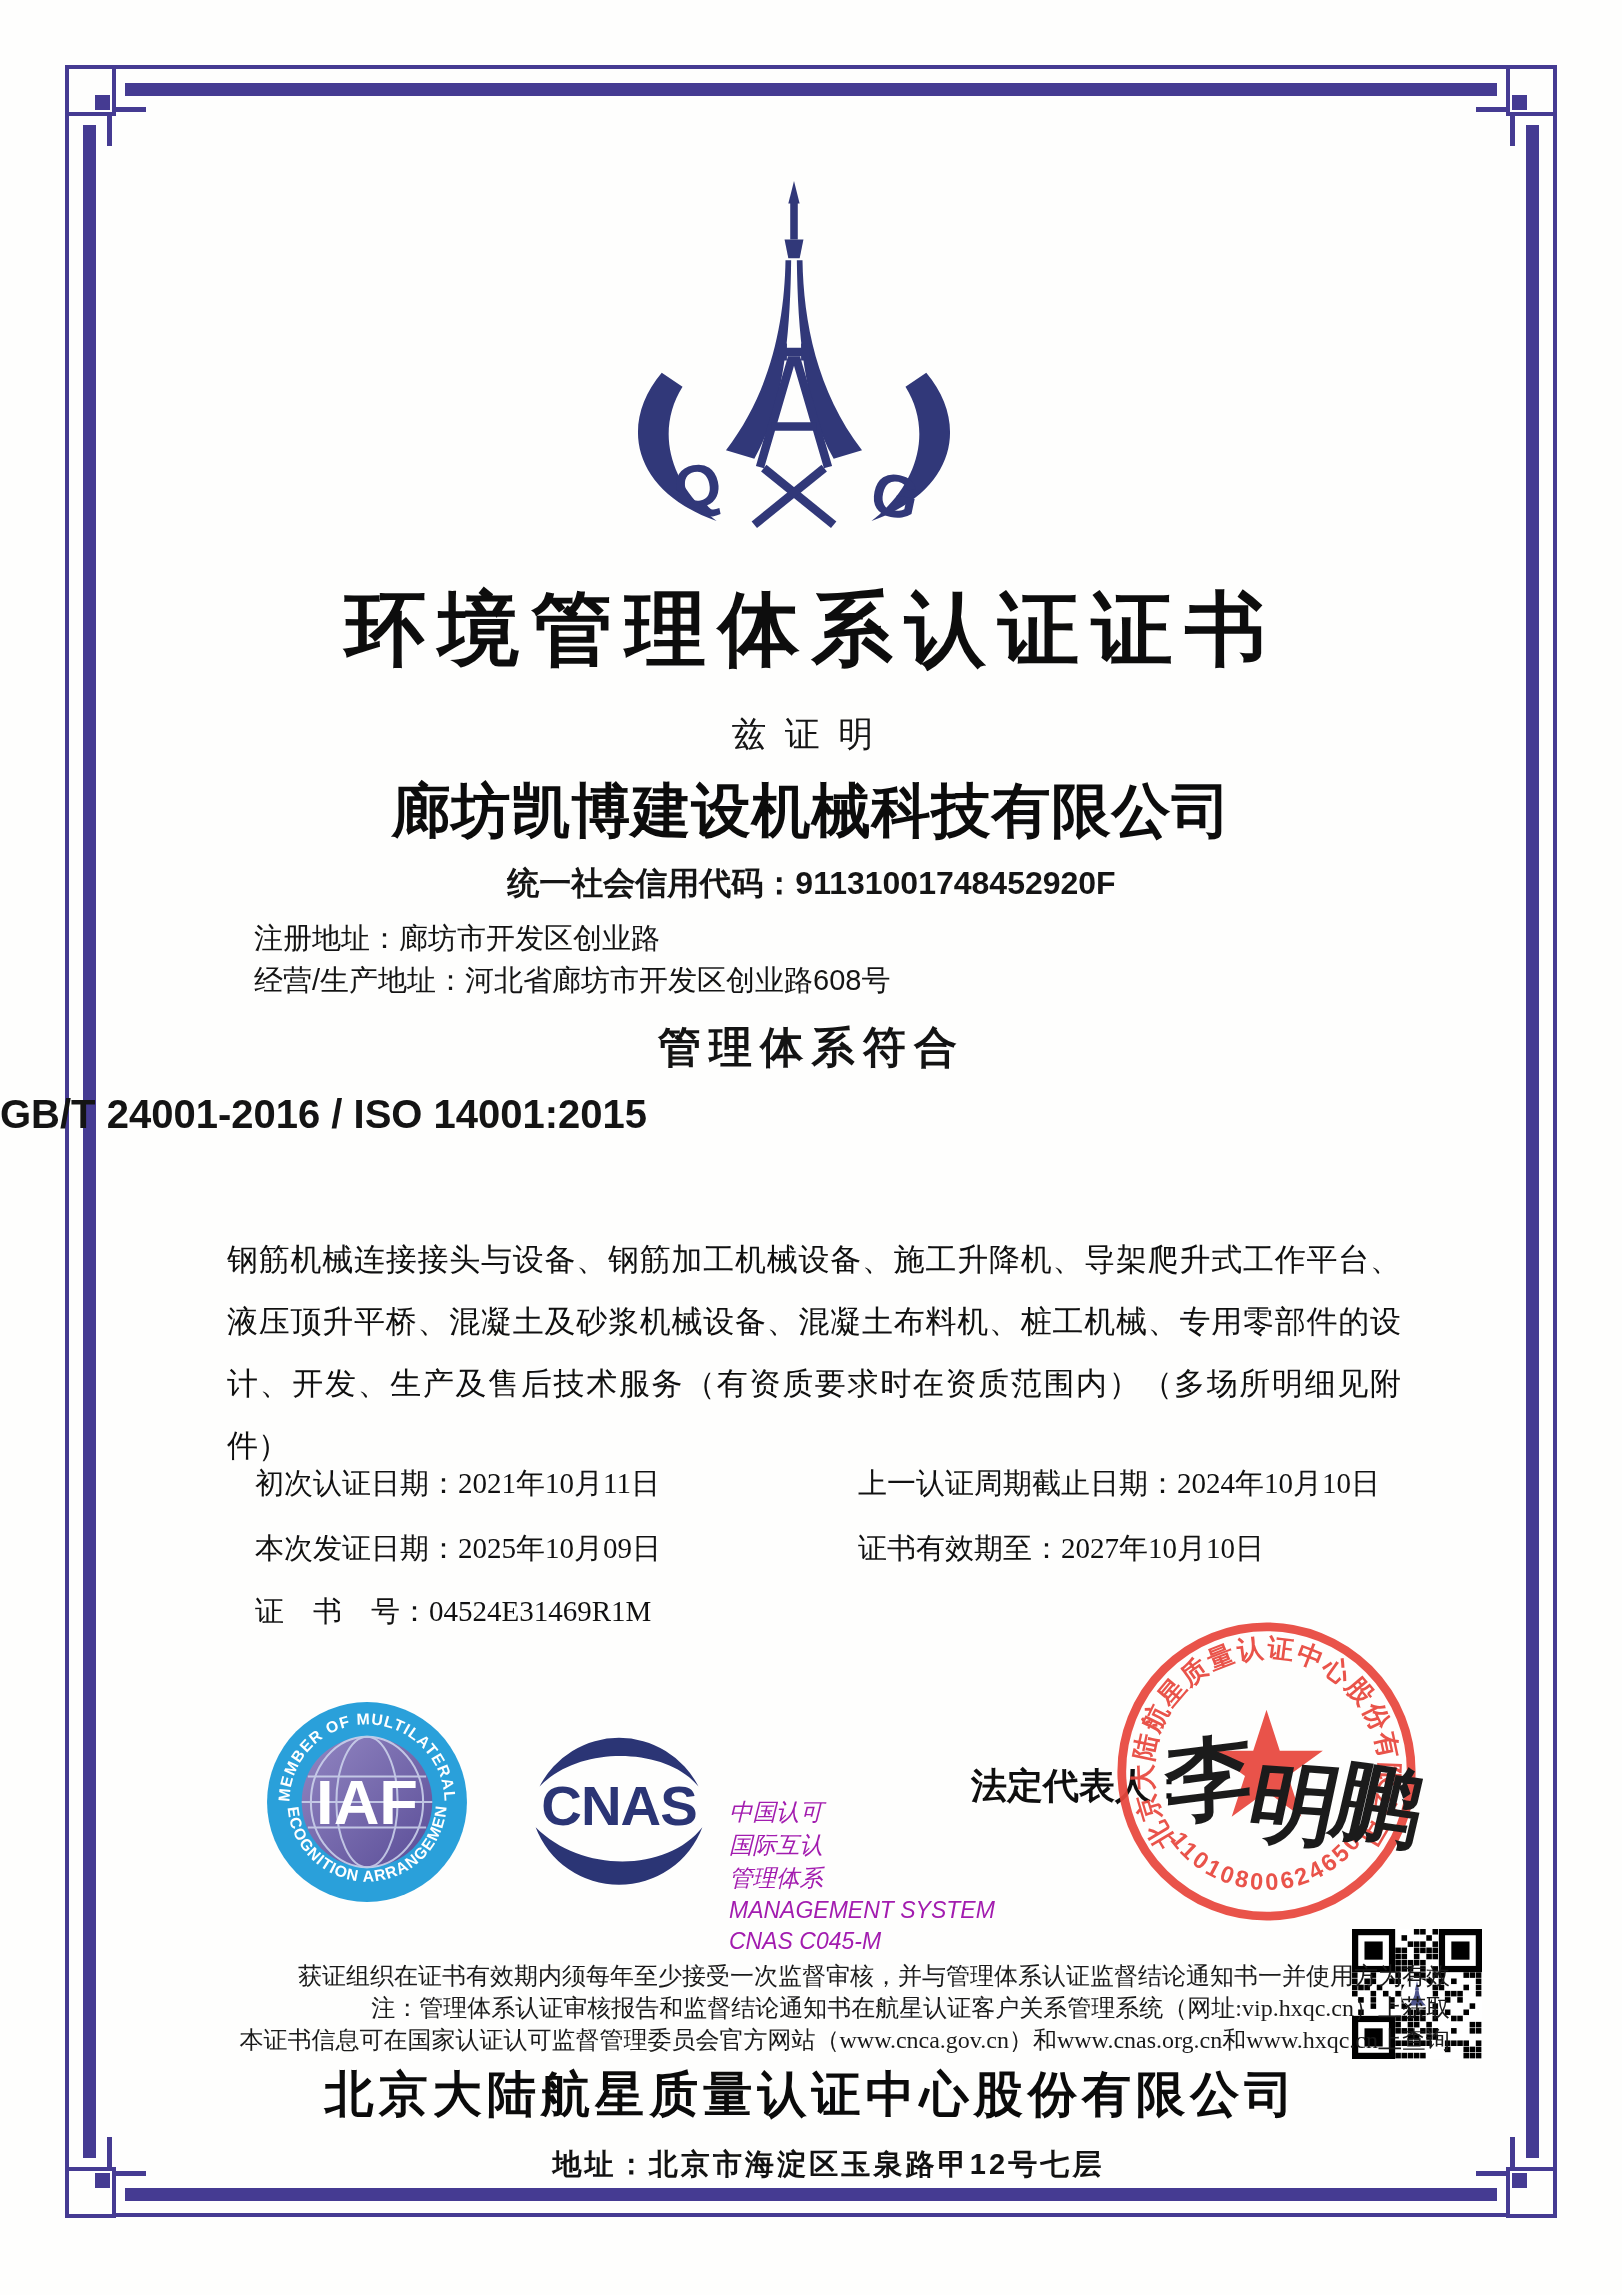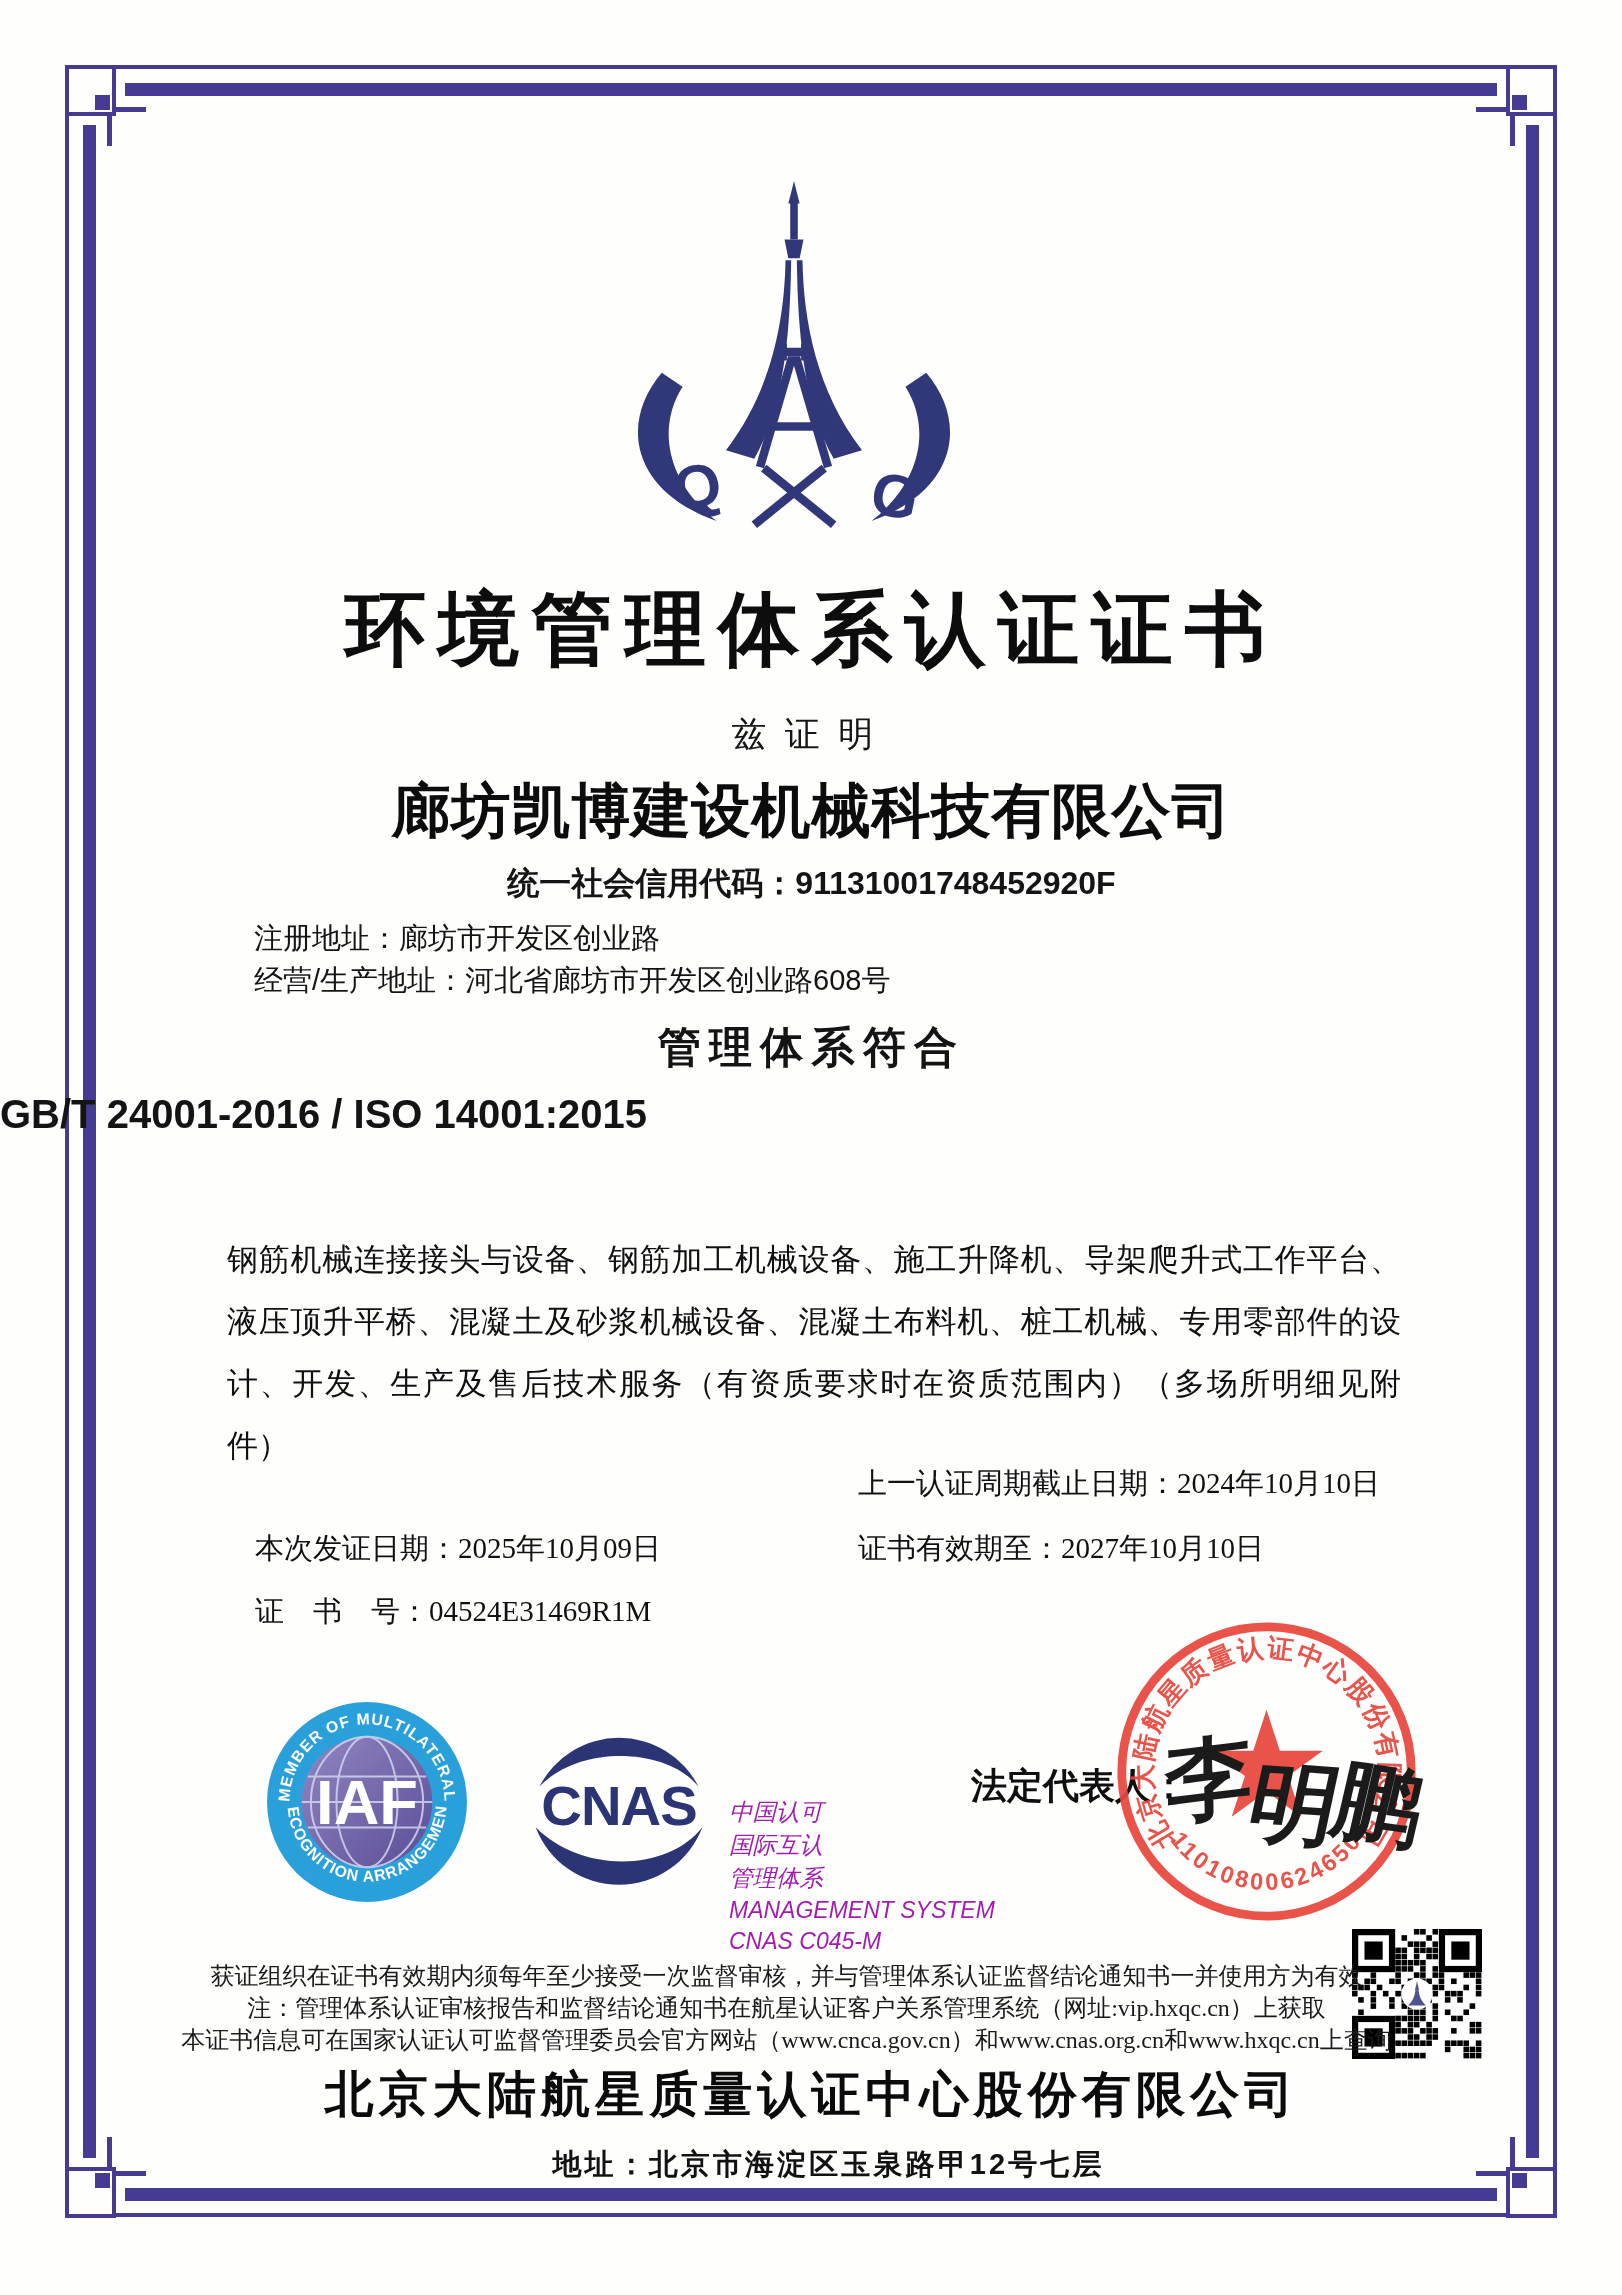--- a/index.html
+++ b/index.html
@@ -65,21 +65,21 @@
   .seal{position:absolute;left:1112px;top:1617px;width:309px;height:309px;opacity:.93;}
   .sig{position:absolute;font-size:88px;color:#1b1b1b;font-family:var(--serif);font-weight:600;}
   .sig-1{left:1165px;top:1720px;transform:rotate(-7deg) skewX(-6deg);}
   .sig-2{left:1250px;top:1746px;transform:rotate(4deg) skewX(-8deg);}
   .sig-3{left:1334px;top:1745px;transform:rotate(8deg) skewX(-5deg);}
 
   
   .qr{position:absolute;left:1352px;top:1929px;width:130px;height:130px;}
 
   
-  .notes{position:absolute;left:123px;top:1960px;width:1327px;text-align:center;font-size:24px;line-height:32px;color:#1a1a1a;}
+  .notes{position:absolute;left:123px;top:1960px;width:1327px;text-align:right;font-size:24px;line-height:32px;color:#1a1a1a;}
   .issuer{position:absolute;top:2062px;left:0;width:100%;text-align:center;font-family:var(--sans);font-weight:700;font-size:49px;letter-spacing:5.1px;white-space:nowrap;color:#0b0b0b;}
   .issuer-addr{position:absolute;top:2133px;left:17px;width:100%;text-align:center;font-family:var(--sans);font-weight:600;font-size:29px;letter-spacing:3.1px;white-space:nowrap;color:#121212;margin-top:12px;}
 </style>
 </head>
 <body>
 
 <div class="page">
 
   <div class="frame-thin"></div>
   <div class="bar bar-top"></div>
@@ -139,20 +139,21 @@
   <div class="title">环境管理体系认证证书</div>
   <div class="certify">兹证明</div>
   <div class="company">廊坊凯博建设机械科技有限公司</div>
   <div class="credit">统一社会信用代码：91131001748452920F</div>
   <div class="addr1">注册地址：廊坊市开发区创业路</div>
   <div class="addr2">经营/生产地址：河北省廊坊市开发区创业路608号</div>
   <div class="conform">管理体系符合</div>
   <div class="standard">GB/T 24001-2016 / ISO 14001:2015</div>
   <div class="scope">钢筋机械连接接头与设备、钢筋加工机械设备、施工升降机、导架爬升式工作平台、液压顶升平桥、混凝土及砂浆机械设备、混凝土布料机、桩工机械、专用零部件的设计、开发、生产及售后技术服务（有资质要求时在资质范围内）（多场所明细见附件）</div>
 
+  <div class="drow d-initial">初次认证日期：2021年10月11日</div>
   <div class="drow d-prev">上一认证周期截止日期：2024年10月10日</div>
   <div class="drow d-issue">本次发证日期：2025年10月09日</div>
   <div class="drow d-valid">证书有效期至：2027年10月10日</div>
   <div class="drow d-certno">证　书　号：04524E31469R1M</div>
 
   <div class="iaf">
     <svg viewBox="0 0 200 200" width="204" height="204">
       <defs>
         <linearGradient id="globe" x1="0" y1="0" x2="1" y2="1">
           <stop offset="0" stop-color="#9286c2"></stop>

